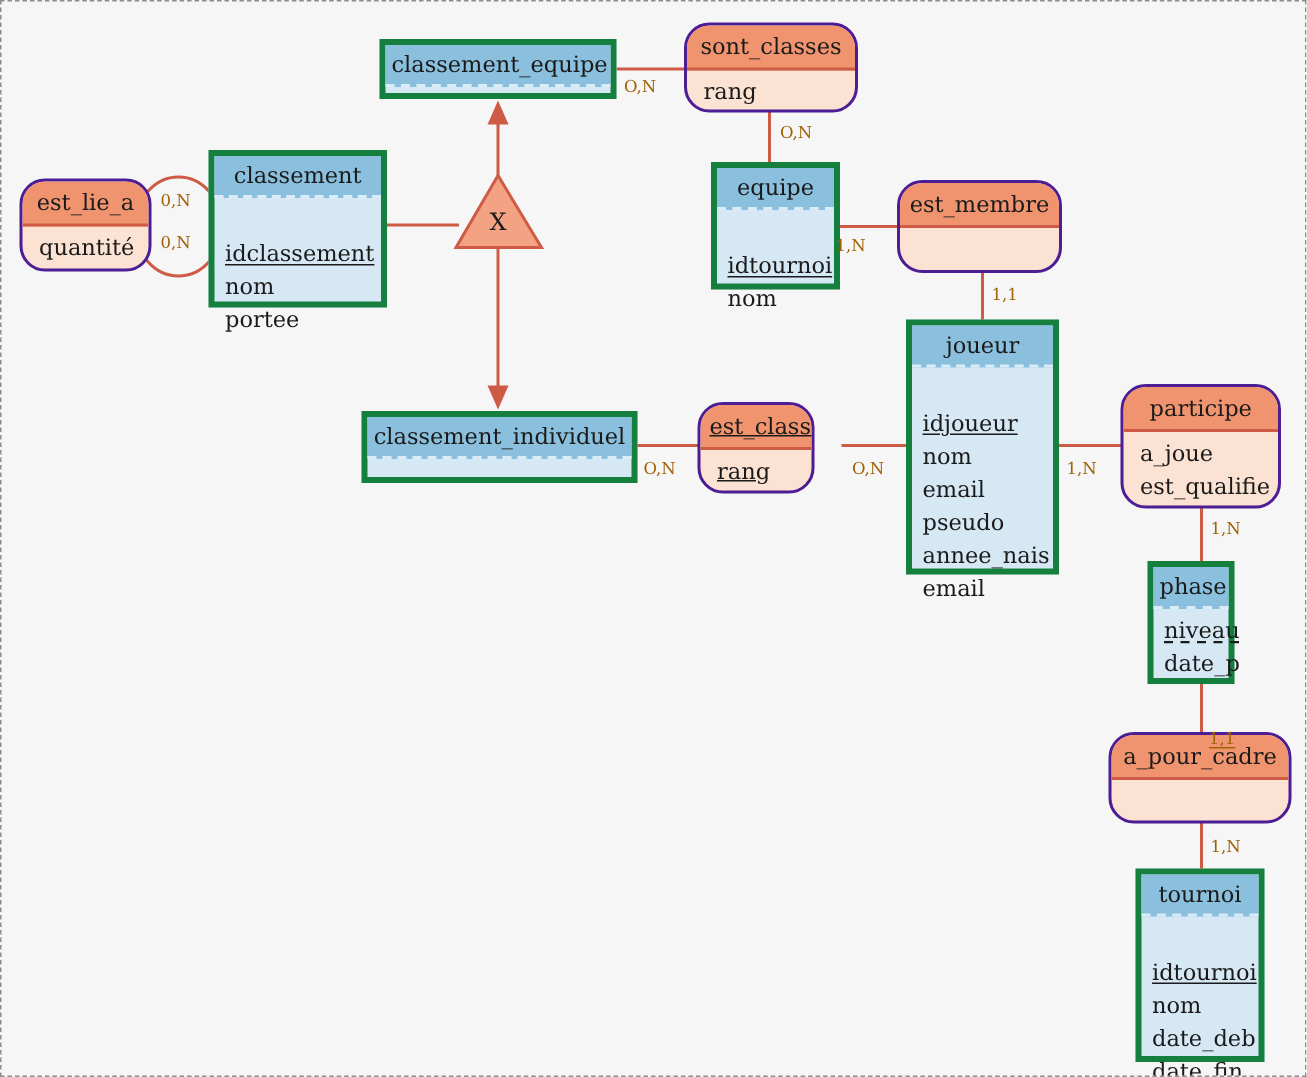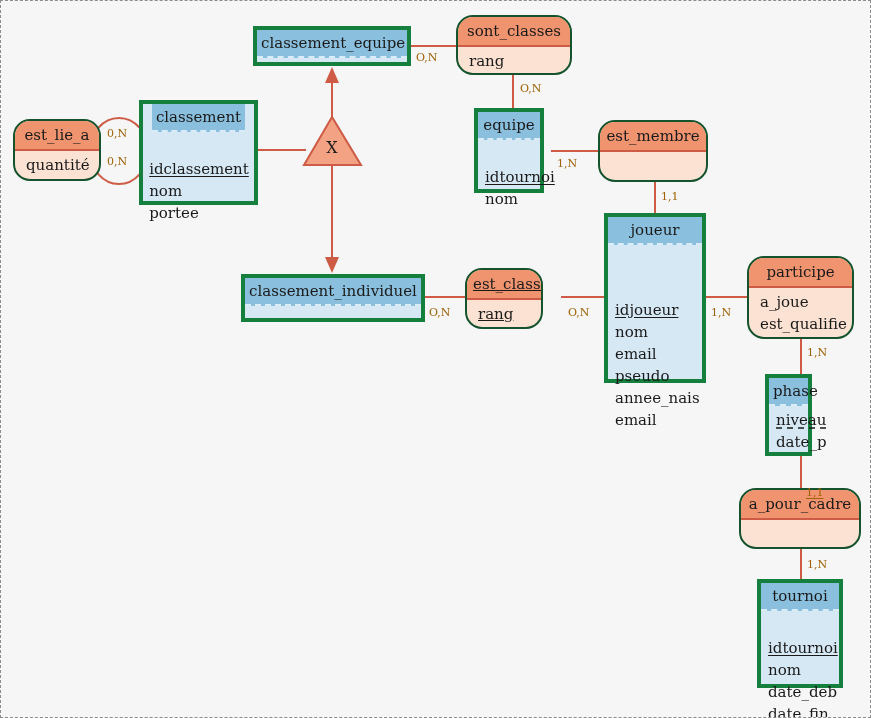--- a/index.html
+++ b/index.html
@@ -12,21 +12,21 @@
   .box{position:absolute;z-index:2;box-sizing:border-box;display:flex;flex-direction:column;}
   
   .entity{background:#d6e8f4;border:4px solid #15803d;}
   .e-title{
     background:#8abfdd;text-align:center;font-size:15px;line-height:22px;
     padding:2px 4px;border-bottom:2px dashed #d9ecf7;white-space:nowrap;
   }
   .e-body{flex:1;padding:3px 0 3px 0;}
   .e-attr{font-size:15px;line-height:22px;padding:0 6px 0 7px;white-space:nowrap;}
   
-  .relation{background:#fbe2d2;border:2px solid #14532d;border-radius:17px;overflow:hidden;}
+  .relation{background:#fbe2d2;border:2px solid #4c1d95;border-radius:17px;overflow:hidden;}
   .r-title{
     background:#f0946f;text-align:center;font-size:15px;line-height:22px;
     padding:3px 6px;border-bottom:2px solid #cd5b45;white-space:nowrap;
   }
   .r-body{flex:1;padding:3px 0 3px 0;}
   .r-attr{font-size:15px;line-height:21px;padding:1px 6px 0 11px;white-space:nowrap;}
   
   .u{text-decoration:underline;text-underline-offset:2px;margin-top:23px;}
   .ud{text-decoration:underline;text-decoration-style:dashed;text-underline-offset:3px;}
   .card{
@@ -65,63 +65,63 @@
     <polygon points="331,116 303,164 360,164" fill="#f3a284" stroke="#cd5b45" stroke-width="2"></polygon>
   </svg>
 
   <span class="x-label" style="left:321px;top:137px;">X</span>
 
   <div class="box entity" style="left:252px;top:25px;width:158px;height:40px;">
     <div class="e-title">classement_equipe</div>
     <div class="e-body"></div>
   </div>
 
-  <div class="box entity" style="left:138px;top:99px;width:119px;height:105px;align-items:center;">
+  <div class="box entity" style="left:138px;top:99px;width:119px;height:105px;">
     <div class="e-title">classement</div>
     <div class="e-body">
       <div class="e-attr u">idclassement</div>
       <div class="e-attr">nom</div>
       <div class="e-attr">portee</div>
     </div>
   </div>
 
-  <div class="box entity" style="left:473px;top:107px;width:70px;height:85px;">
+  <div class="box entity" style="left:473px;top:107px;width:86px;height:85px;">
     <div class="e-title">equipe</div>
     <div class="e-body">
       <div class="e-attr u">idtournoi</div>
       <div class="e-attr">nom</div>
     </div>
   </div>
 
-  <div class="box entity" style="left:603px;top:212px;width:102px;height:170px;gap:28px;">
+  <div class="box entity" style="left:603px;top:212px;width:102px;height:170px;">
     <div class="e-title">joueur</div>
     <div class="e-body">
       <div class="e-attr u">idjoueur</div>
       <div class="e-attr">nom</div>
       <div class="e-attr">email</div>
       <div class="e-attr">pseudo</div>
       <div class="e-attr">annee_nais</div>
       <div class="e-attr">email</div>
     </div>
   </div>
 
   <div class="box entity" style="left:240px;top:273px;width:184px;height:48px;">
     <div class="e-title">classement_individuel</div>
     <div class="e-body"></div>
   </div>
 
-  <div class="box entity" style="left:764px;top:373px;width:47px;height:82px;">
+  <div class="box entity" style="left:764px;top:373px;width:58px;height:82px;">
     <div class="e-title">phase</div>
     <div class="e-body">
       <div class="e-attr ud">niveau</div>
       <div class="e-attr">date_p</div>
     </div>
   </div>
 
-  <div class="box entity" style="left:756px;top:578px;width:86px;height:109px;justify-content:space-between;">
+  <div class="box entity" style="left:756px;top:578px;width:86px;height:129px;justify-content:space-between;">
     <div class="e-title">tournoi</div>
     <div class="e-body">
       <div class="e-attr u">idtournoi</div>
       <div class="e-attr">nom</div>
       <div class="e-attr">date_deb</div>
       <div class="e-attr">date_fin</div>
     </div>
   </div>
 
   <div class="box relation" style="left:455px;top:14px;width:116px;height:60px;">

